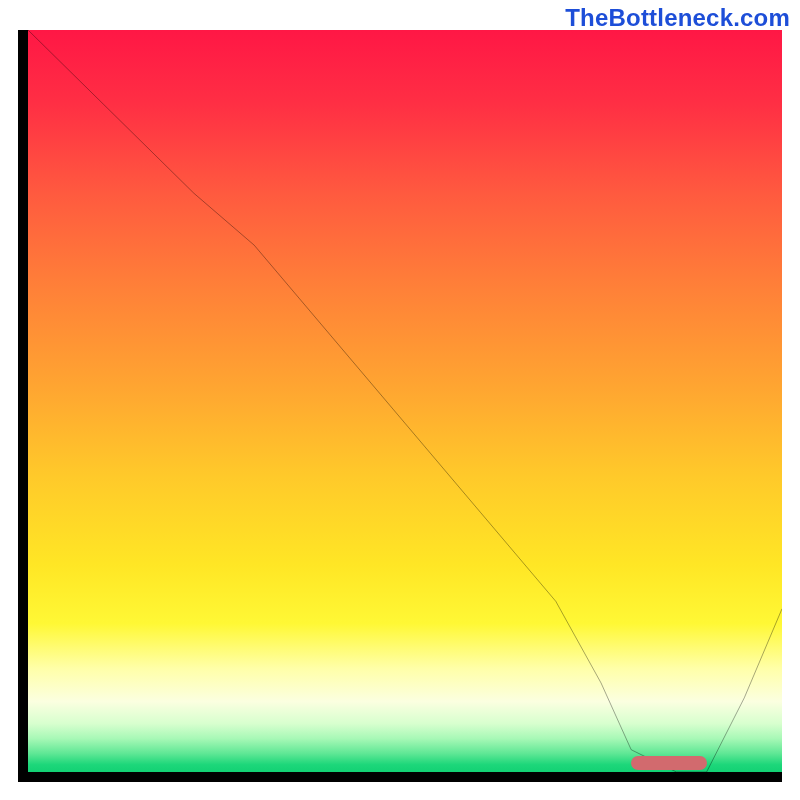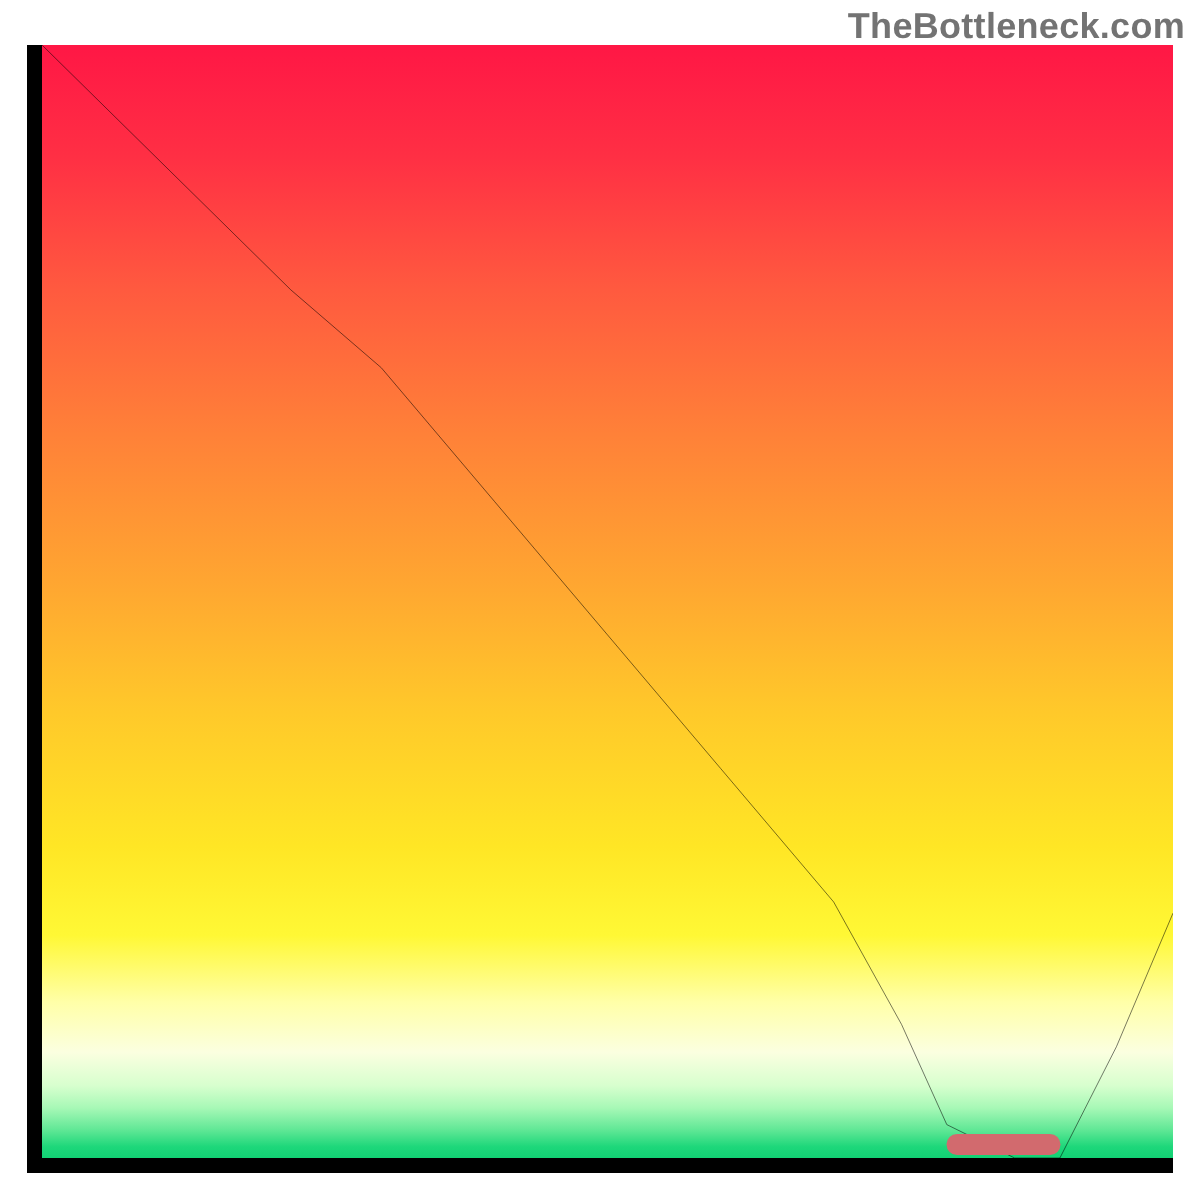--- a/index.html
+++ b/index.html
@@ -5,21 +5,21 @@
   * { margin: 0; padding: 0; box-sizing: border-box; }
   html, body { width: 800px; height: 800px; overflow: hidden; background: #fff; }
   .wrap { position: relative; width: 800px; height: 800px; }
   .watermark {
     position: absolute;
     top: 4px;
     right: 10px;
     font-family: Arial, Helvetica, sans-serif;
     font-size: 24px;
     font-weight: 600;
-    color: #737373;
+    color: #1d4ed8;
     letter-spacing: 0.2px;
   }
   .plot {
     position: absolute;
     left: 18px;
     top: 30px;
     width: 764px;
     height: 752px;
     background: #000;
   }

